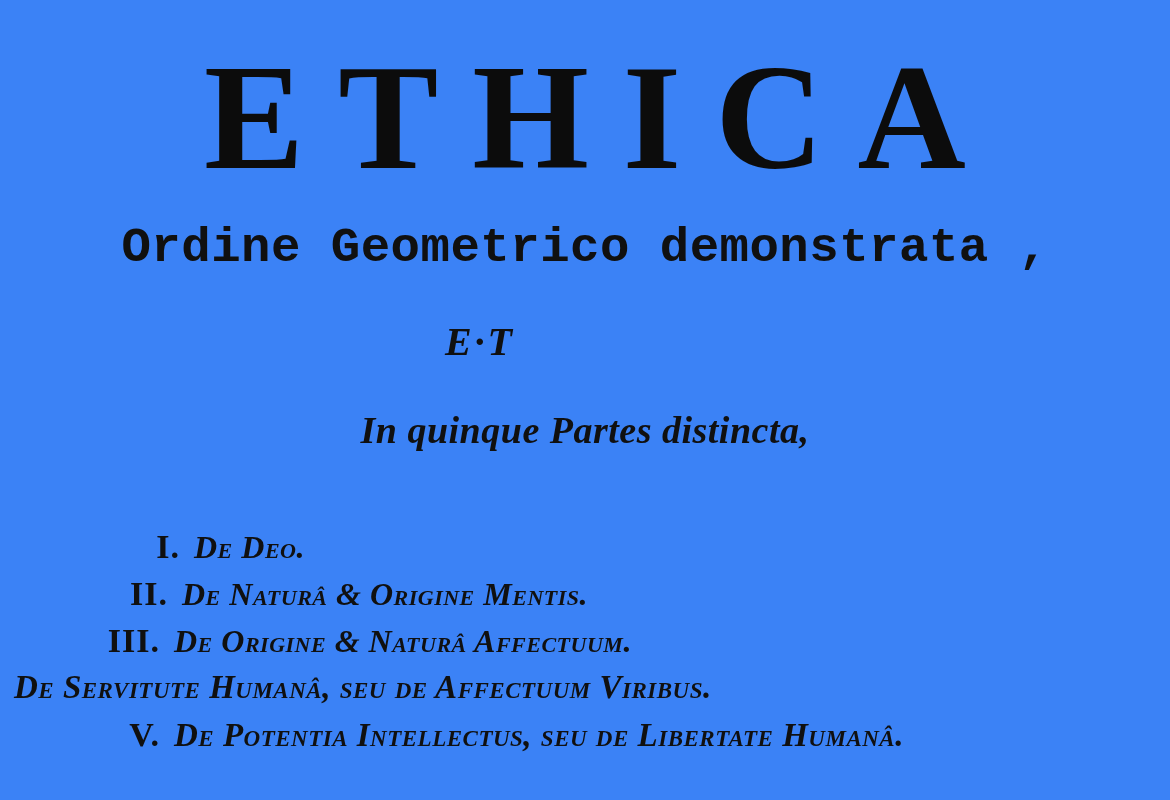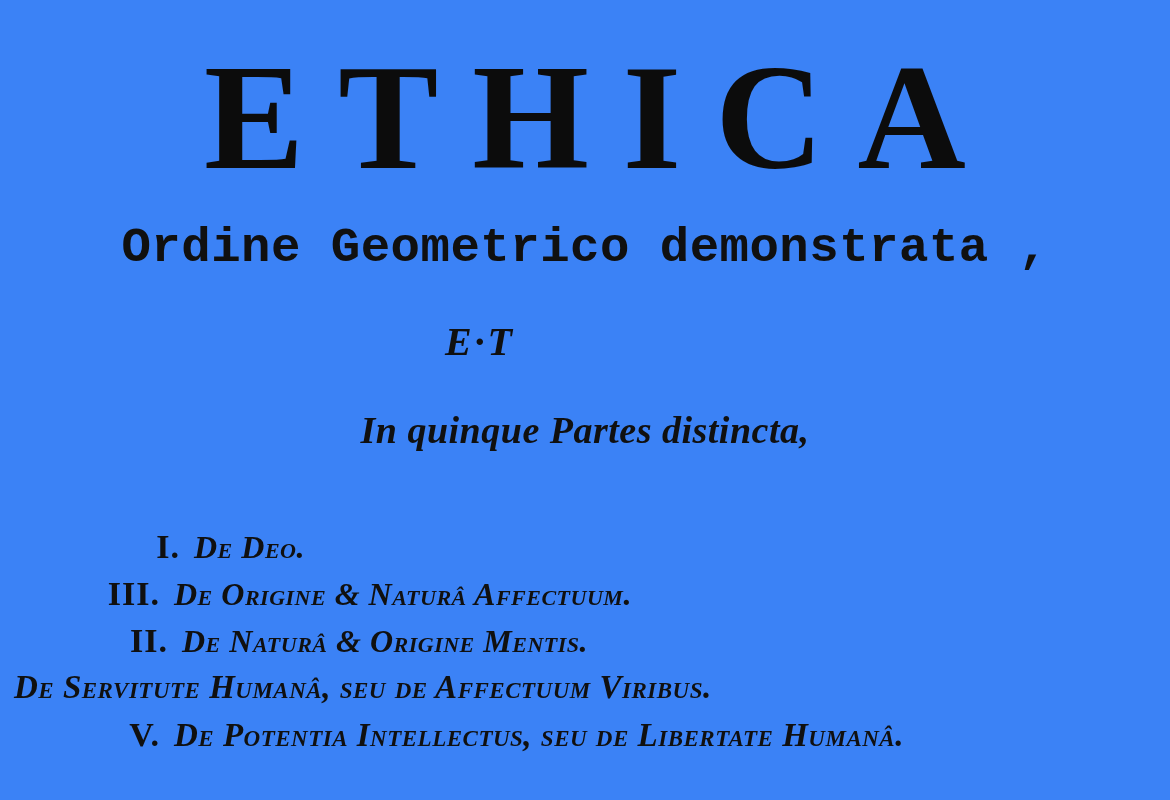--- a/index.html
+++ b/index.html
@@ -141,27 +141,27 @@
   <div class="connector">E·T</div>
 
   <div class="script-line script-1">In quinque Partes distincta,</div>
 
 
   <ul class="contents">
     <li class="contents-row r0">
       <span class="row-num">I.</span>
       <span class="row-text sc">De Deo.</span>
     </li>
+    <li class="contents-row r1">
+      <span class="row-num">II.</span>
+      <span class="row-text sc">De Naturâ &amp; Origine Mentis.</span>
+    </li>
     <li class="contents-row r2">
       <span class="row-num">III.</span>
       <span class="row-text sc">De Origine &amp; Naturâ Affectuum.</span>
-    </li>
-    <li class="contents-row r1">
-      <span class="row-num">II.</span>
-      <span class="row-text sc">De Naturâ &amp; Origine Mentis.</span>
     </li>
     <li class="contents-row r3">
       <span class="row-text sc">De Servitute Humanâ, seu de Affectuum Viribus.</span>
     </li>
     <li class="contents-row r4">
       <span class="row-num">V.</span>
       <span class="row-text sc">De Potentia Intellectus, seu de Libertate Humanâ.</span>
     </li>
   </ul>
 

